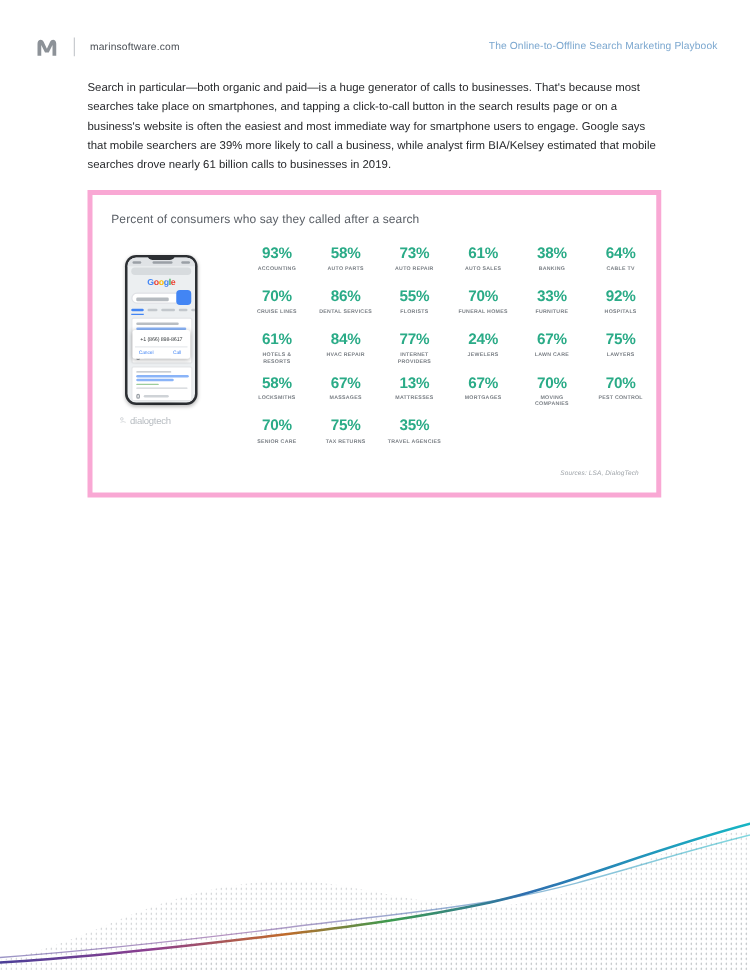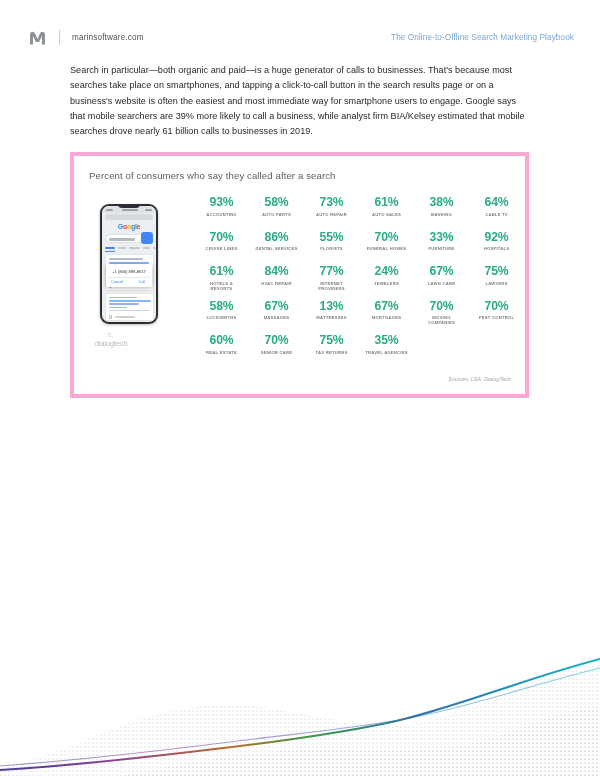--- a/index.html
+++ b/index.html
@@ -278,21 +278,20 @@
     width: 50px; height: 4px;
     background: radial-gradient(ellipse at center, rgba(0,0,0,0.16) 0%, rgba(0,0,0,0) 72%);
   }
   .dialogtech {
     position: absolute;
     left: 1px;
     top: 128px;
     display: flex;
     align-items: center;
     color: #b7bcc1;
-    flex-direction: column;
   }
   .dt-mark {
     width: 7px; height: 7px;
     margin-right: 2px;
   }
   .dt-text {
     font-size: 7.6px;
     letter-spacing: -0.2px;
     color: #b7bcc1;
   }
@@ -528,24 +527,20 @@
         <div class="stat-label">MORTGAGES</div>
       </div>
       <div class="stat-cell">
         <div class="stat-pct">70%</div>
         <div class="stat-label">MOVING
 COMPANIES</div>
       </div>
       <div class="stat-cell">
         <div class="stat-pct">70%</div>
         <div class="stat-label">PEST CONTROL</div>
-      </div>
-      <div class="stat-cell">
-        <div class="stat-pct">60%</div>
-        <div class="stat-label">REAL ESTATE</div>
       </div>
       <div class="stat-cell">
         <div class="stat-pct">70%</div>
         <div class="stat-label">SENIOR CARE</div>
       </div>
       <div class="stat-cell">
         <div class="stat-pct">75%</div>
         <div class="stat-label">TAX RETURNS</div>
       </div>
       <div class="stat-cell">

